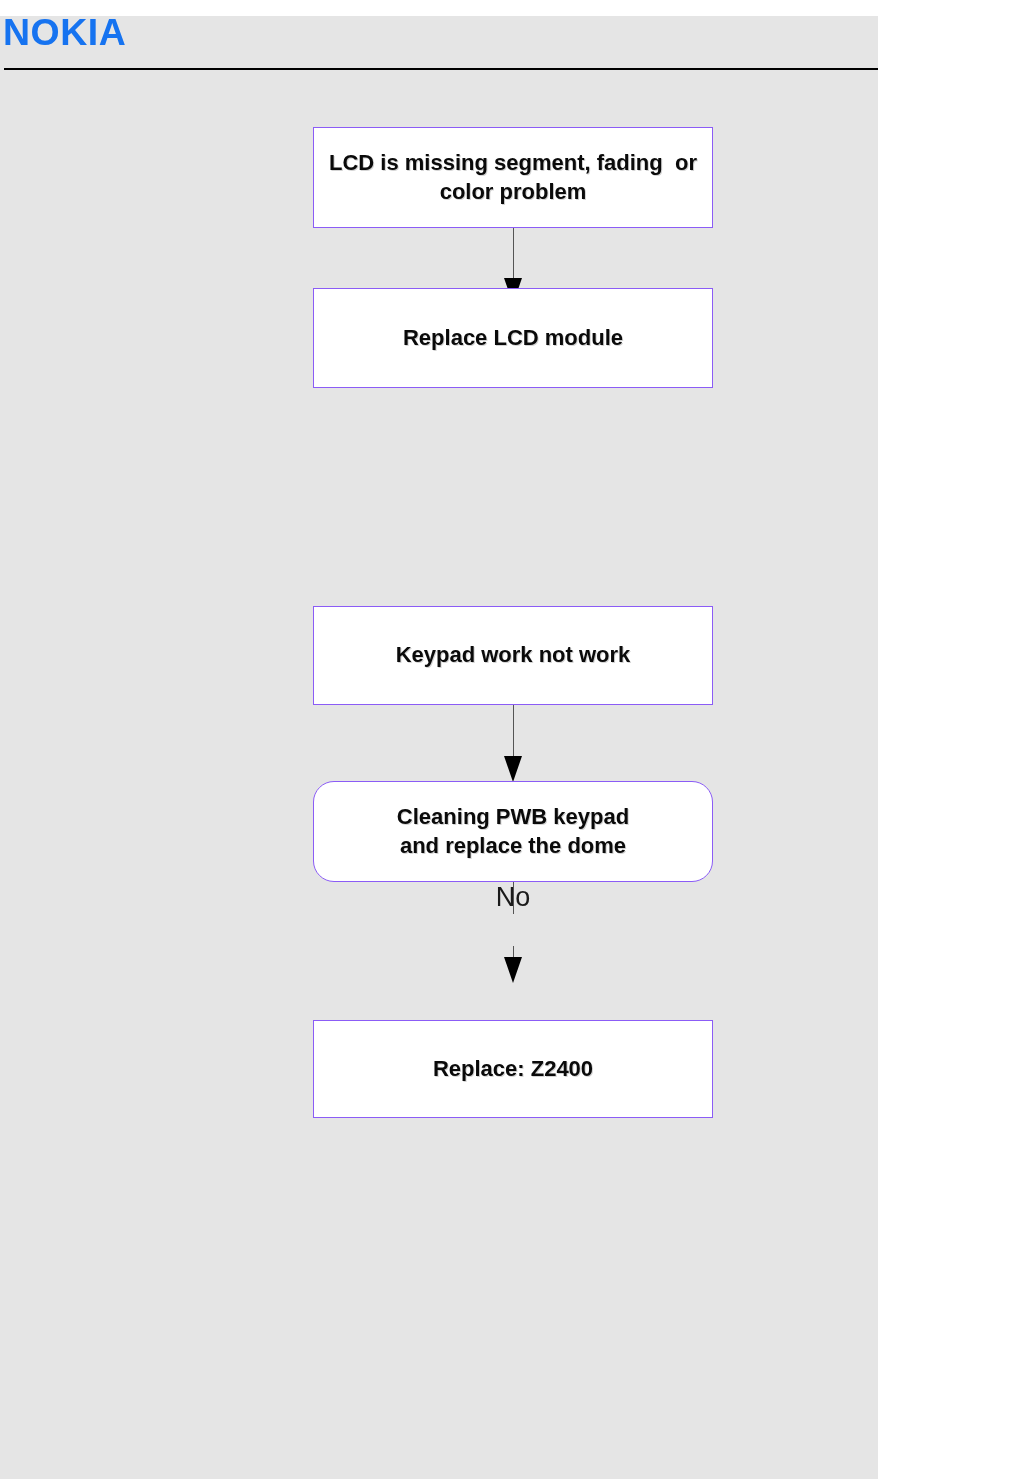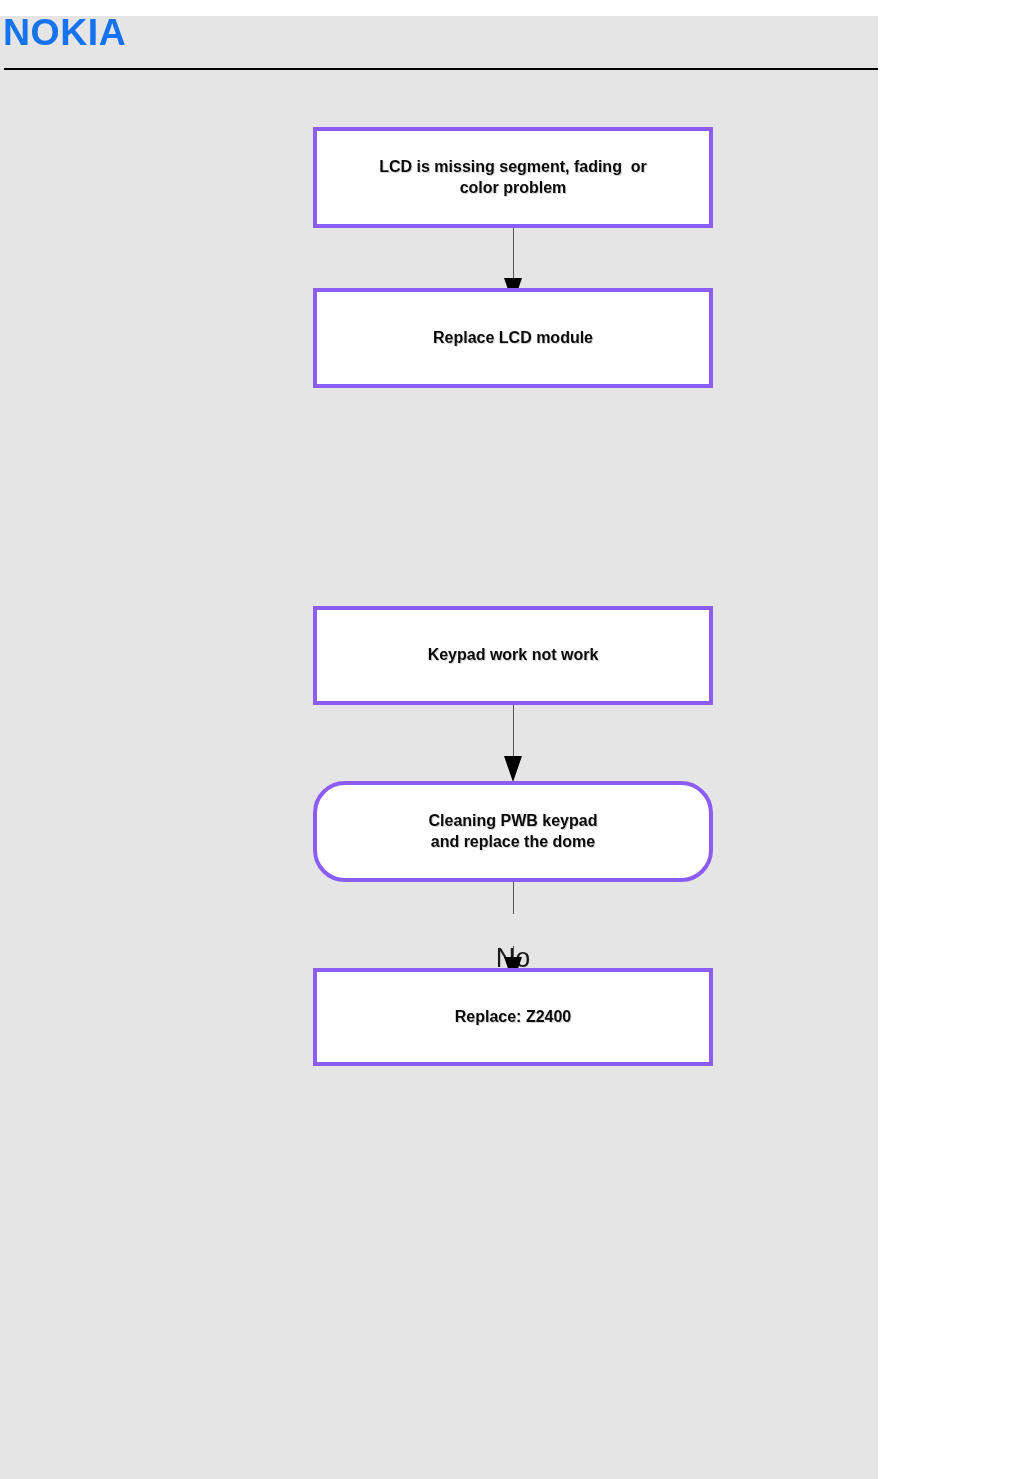--- a/index.html
+++ b/index.html
@@ -41,70 +41,70 @@
     left: 2px;
     top: 1469px;
     width: 1022px;
     height: 3px;
   }
   .flow-box {
     position: absolute;
     left: 313px;
     width: 400px;
     box-sizing: border-box;
-    border: 4px solid #8b5cf6;
+    border: 1px solid #8b5cf6;
     background: #ffffff;
     display: flex;
     align-items: center;
     justify-content: center;
     text-align: center;
-    font-size: 16px;
+    font-size: 22px;
     font-weight: bold;
     line-height: 1.3;
     color: #0a0a0a;
     text-shadow: 1px 1px 0 rgba(130,130,130,0.35);
     white-space: pre-wrap;
   }
   .rounded {
-    border-radius: 32px;
+    border-radius: 21px;
   }
   .arrow-line {
     position: absolute;
     left: 513px;
     width: 1px;
     background: #555555;
   }
   .arrow-head {
     position: absolute;
     left: 504px;
     width: 0;
     height: 0;
     border-left: 9px solid transparent;
     border-right: 9px solid transparent;
     border-top: 26px solid #000000;
   }
   .branch-label {
     position: absolute;
     left: 463px;
-    top: 926px;
+    top: 865px;
     width: 100px;
     height: 32px;
     display: flex;
     align-items: center;
     justify-content: center;
     font-size: 27px;
     font-weight: normal;
     color: #1a1a1a;
   }
   
   .box-lcd-problem   { top: 111px; height: 101px; }
   .box-replace-lcd   { top: 272px; height: 100px; }
   .box-keypad        { top: 590px; height: 99px;  }
   .box-cleaning      { top: 765px; height: 101px; }
-  .box-replace-z2400 { top: 952px; height: 98px;  }
+  .box-replace-z2400 { top: 1004px; height: 98px;  }
 </style>
 </head>
 <body>
 
 <div class="page">
 
   <div class="logo">NOKIA</div>
   <div class="rule header-rule"></div>
 
   <div>

